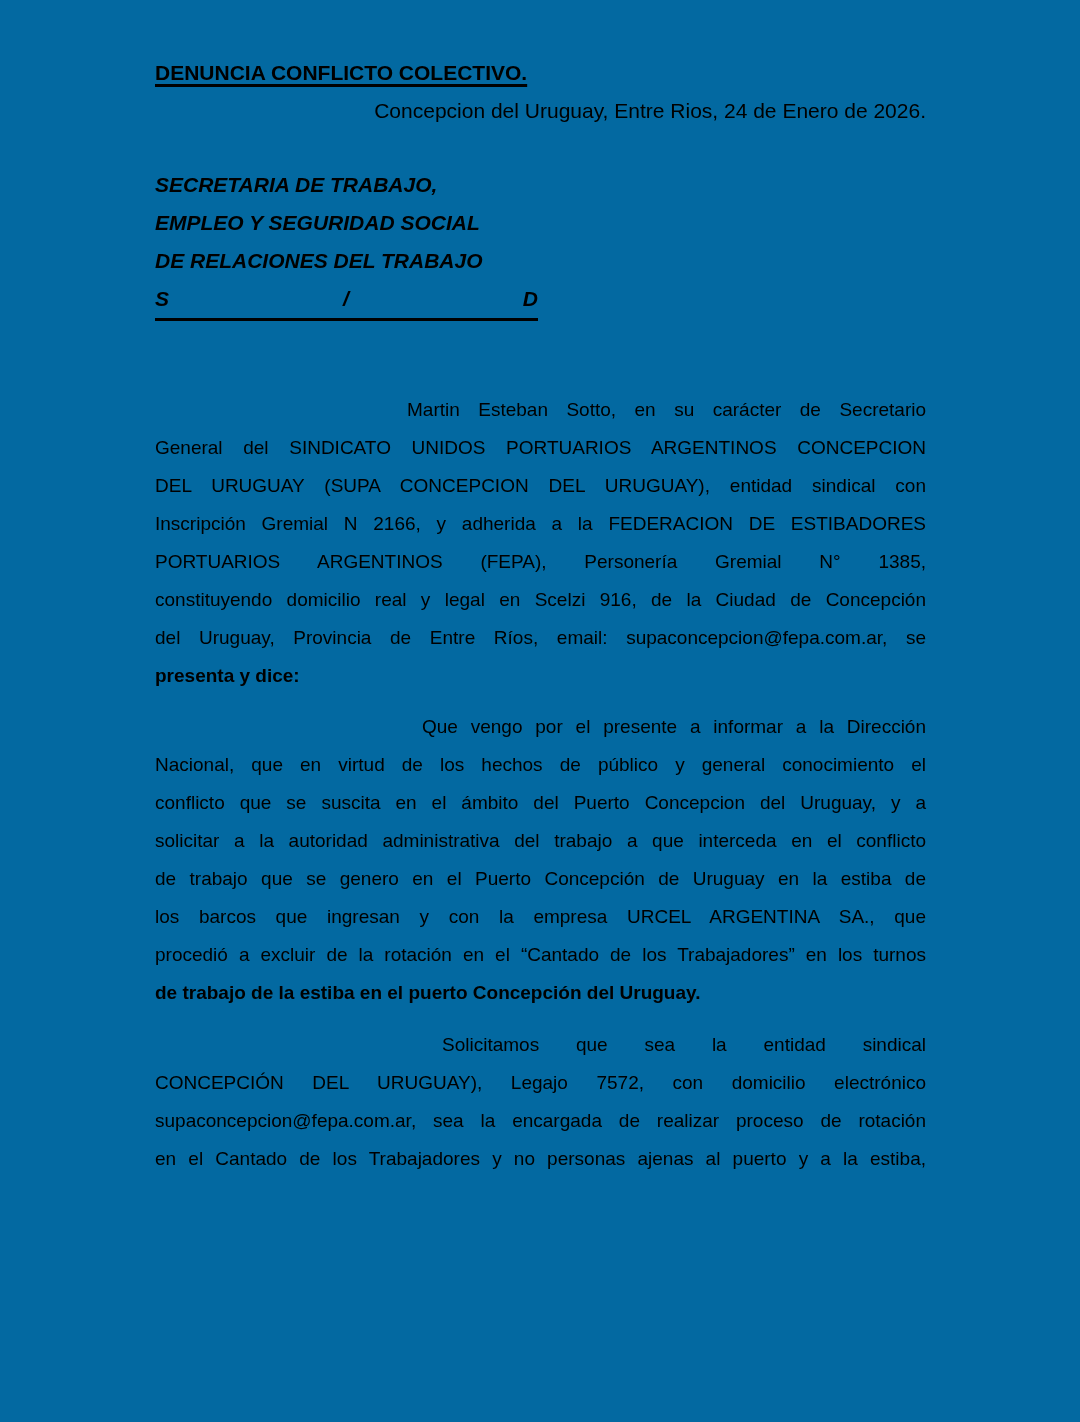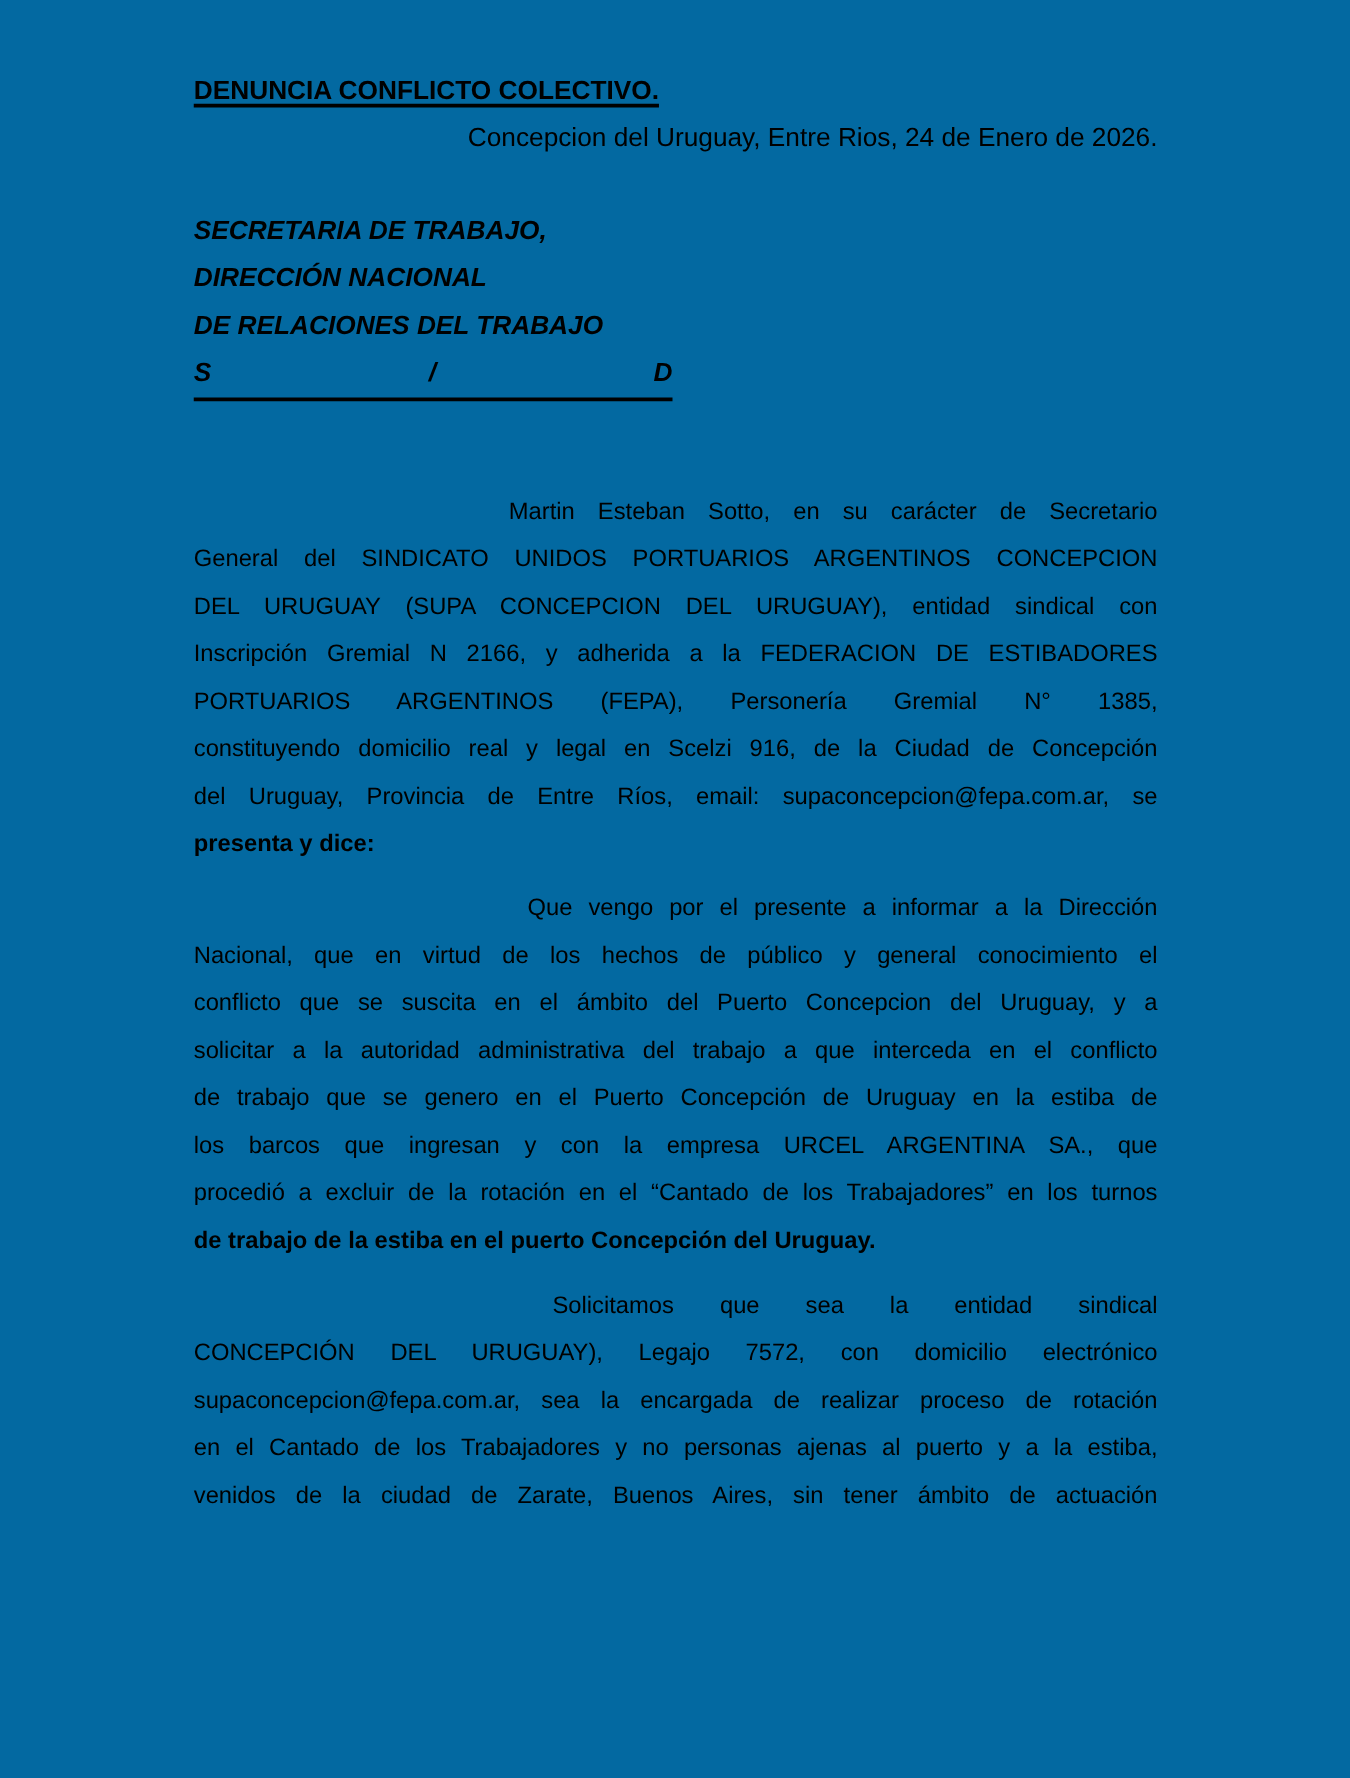--- a/index.html
+++ b/index.html
@@ -76,21 +76,21 @@
 
 <div class="page">
 
   <h1 class="title">DENUNCIA CONFLICTO COLECTIVO.</h1>
 
   <div class="dateline">Concepcion del Uruguay, Entre Rios, 24 de Enero de 2026.</div>
 
   <div class="recipient">
     <div>
         <div class="r-line">SECRETARIA DE TRABAJO,</div>
-        <div class="r-line">DIRECCIÓN NACIONAL</div>
+        <div class="r-line">EMPLEO Y SEGURIDAD SOCIAL</div>
         <div class="r-line">DE RELACIONES DEL TRABAJO</div>
       </div>
     <div class="sd-row">
       <span>S</span>
       <span>/</span>
       <span>D</span>
     </div>
   </div>
 
   <div>
@@ -112,17 +112,16 @@
         <div class="line">de trabajo que se genero en el Puerto Concepción de Uruguay en la estiba de</div>
         <div class="line">los barcos que ingresan y con la empresa URCEL ARGENTINA SA., que</div>
         <div class="line">procedió a excluir de la rotación en el “Cantado de los Trabajadores” en los turnos</div>
         <div class="line lastline">de trabajo de la estiba en el puerto Concepción del Uruguay.</div>
       </div>
     <div class="paragraph p3">
         <div class="line">Solicitamos que sea la entidad sindical</div>
         <div class="line">CONCEPCIÓN DEL URUGUAY), Legajo 7572, con domicilio electrónico</div>
         <div class="line">supaconcepcion@fepa.com.ar, sea la encargada de realizar proceso de rotación</div>
         <div class="line">en el Cantado de los Trabajadores y no personas ajenas al puerto y a la estiba,</div>
-        <div class="line">venidos de la ciudad de Zarate, Buenos Aires, sin tener ámbito de actuación</div>
       </div>
   </div>
 
 </div>
 
 </body></html>

